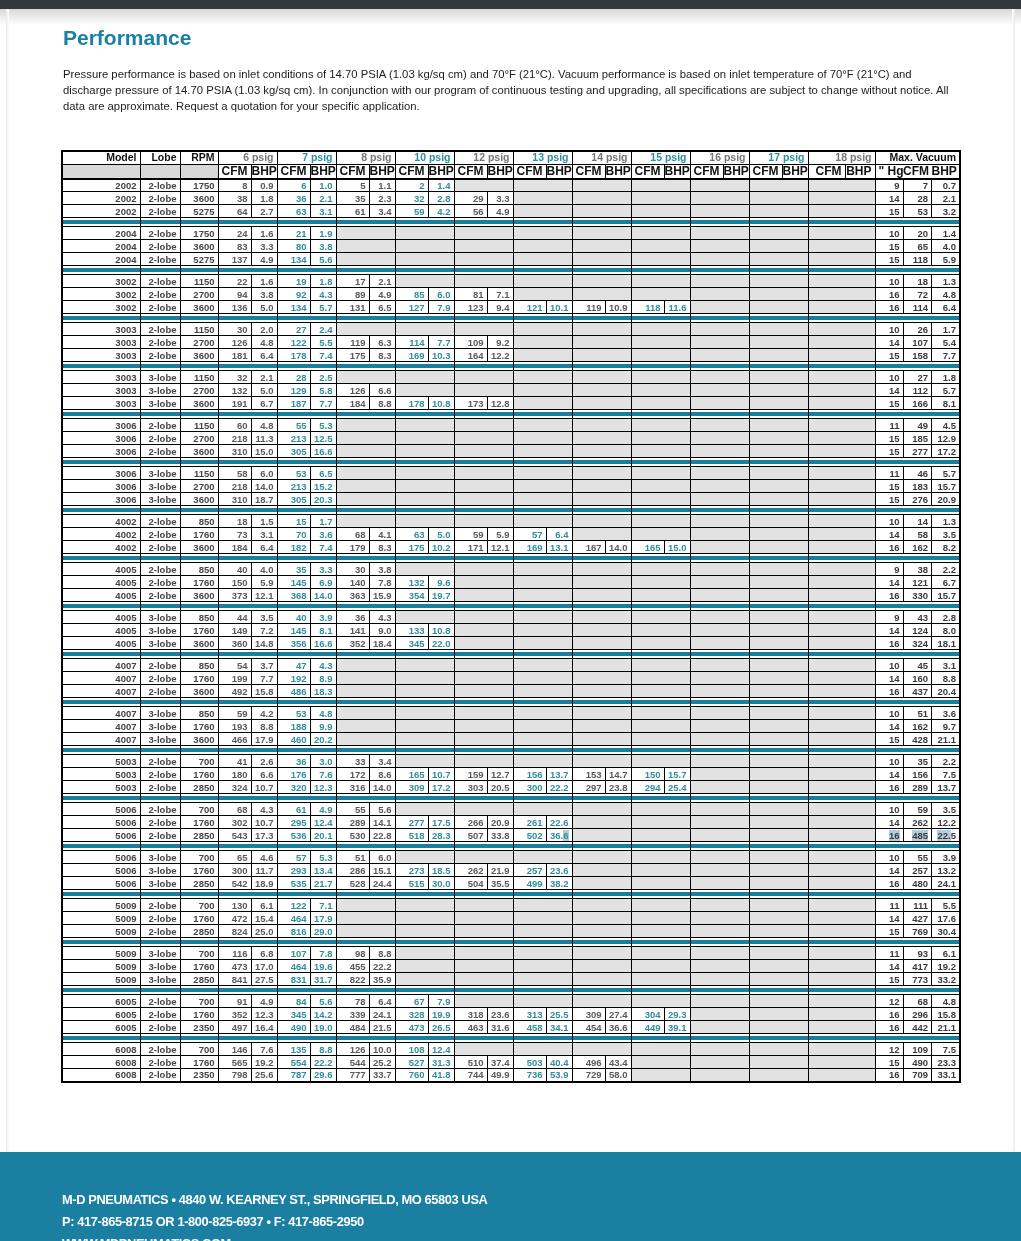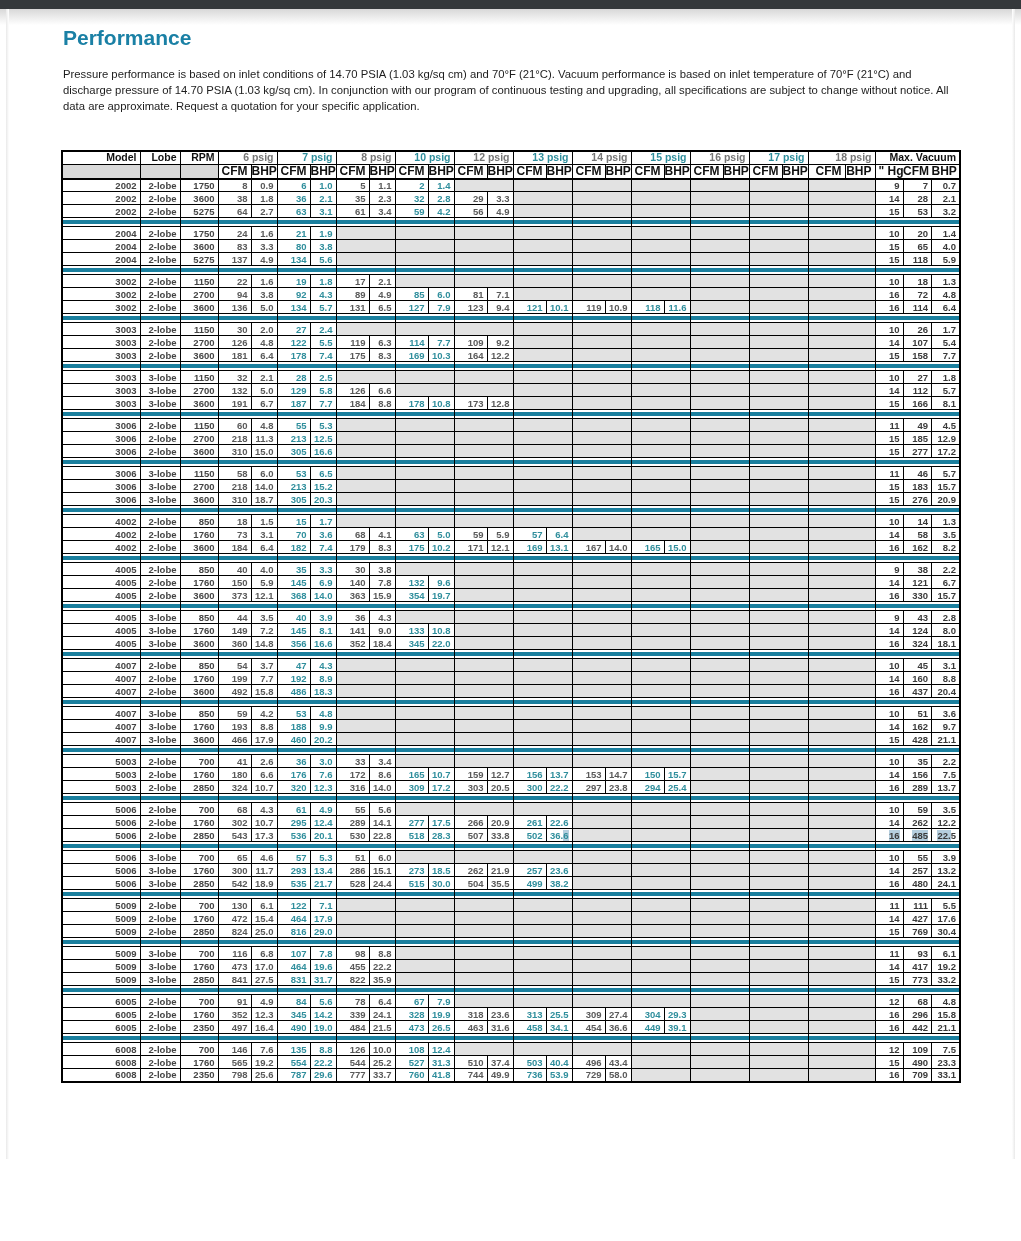--- a/index.html
+++ b/index.html
@@ -2294,13 +2294,18 @@
           <td class="empty" colspan="2"></td>
           <td class="empty" colspan="2"></td>
           <td class="empty" colspan="2"></td>
           <td class="vac">16</td>
           <td class="vac">709</td>
           <td class="vac">33.1</td>
         </tr>
       </tbody>
   </table>
 
+  <div class="footer">
+    <div class="ln ln1">M-D PNEUMATICS  •  4840 W. KEARNEY ST., SPRINGFIELD, MO 65803  USA</div>
+    <div class="ln ln2">P: 417-865-8715 OR 1-800-825-6937  •  F: 417-865-2950</div>
+    <div class="ln ln3">WWW.MDPNEUMATICS.COM</div>
+  </div>
 </div>
 
 </body></html>

